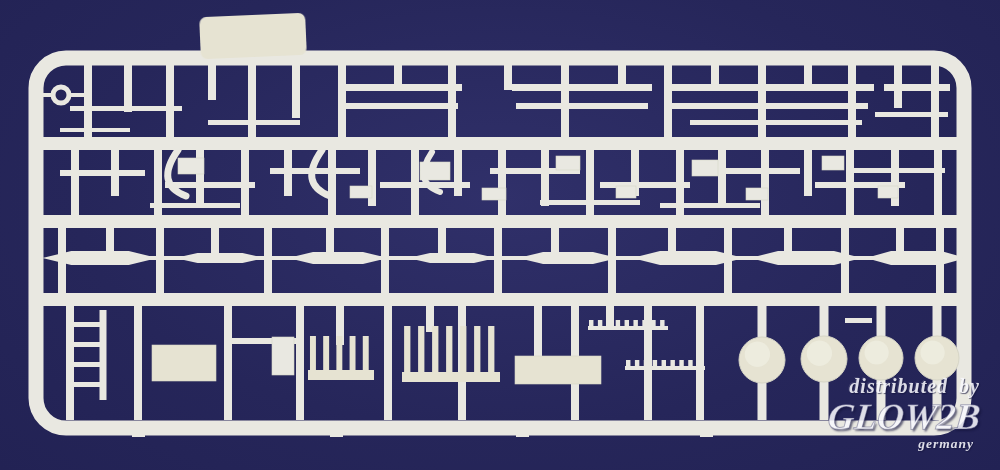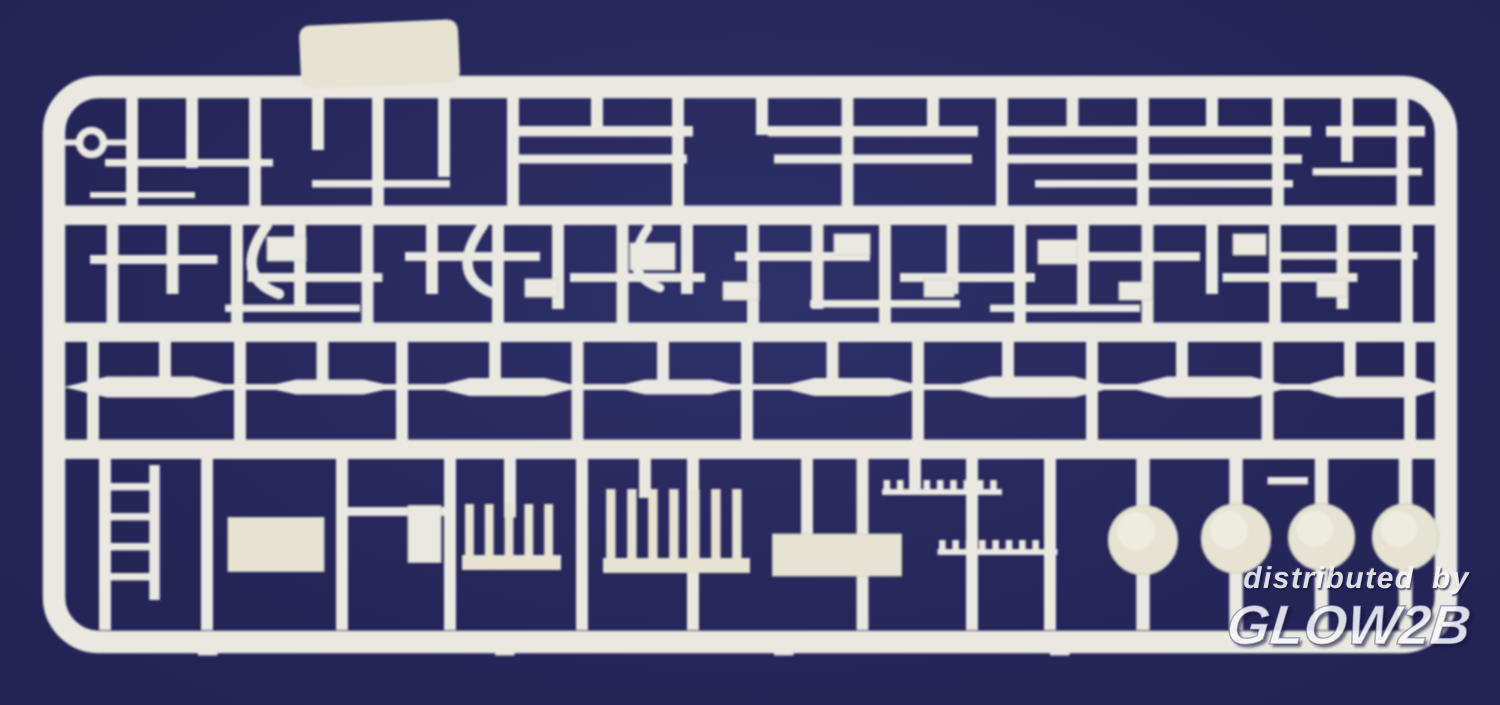--- a/index.html
+++ b/index.html
@@ -1,18 +1,18 @@
 <!DOCTYPE html>
 <html><head>
 <meta charset="utf-8">
 <style>
   html,body{margin:0;padding:0;background:#111;}
   .stage{
     position:relative;width:1000px;height:470px;overflow:hidden;
-    font-family:Liberation Sans, sans-serif;
+    font-family:Liberation Serif, serif;
   }
   .stage svg{position:absolute;left:0;top:0;width:1000px;height:470px;}
   .sprue-group{filter:blur(0.7px);}
   .watermark{
     position:absolute;top:376px;right:20px;text-align:right;
     font-style:italic;line-height:1;pointer-events:none;opacity:0.88;
   }
   .wm-distributed{
     font-size:20px;font-weight:bold;letter-spacing:1px;word-spacing:5px;
     text-shadow:1px 1px 1px rgba(22,22,60,0.75), -1px -1px 0 rgba(255,255,255,0.12);
@@ -217,14 +217,15 @@
         <circle cx="61" cy="95" r="8" fill="none" stroke="#e9e8e1" stroke-width="5"></circle>
         <rect x="132" y="428" width="13" height="9" fill="#e9e8e1"></rect>
         <rect x="330" y="428" width="13" height="9" fill="#e9e8e1"></rect>
         <rect x="516" y="428" width="13" height="9" fill="#e9e8e1"></rect>
         <rect x="700" y="428" width="13" height="9" fill="#e9e8e1"></rect>
       </g>
     </svg>
   <div class="watermark" style="color: rgb(247, 247, 252);">
     <div class="wm-distributed">distributed by</div>
     <div class="wm-brand">GLOW2B</div>
+    <div class="wm-country">germany</div>
   </div>
 </div>
 
 </body></html>

